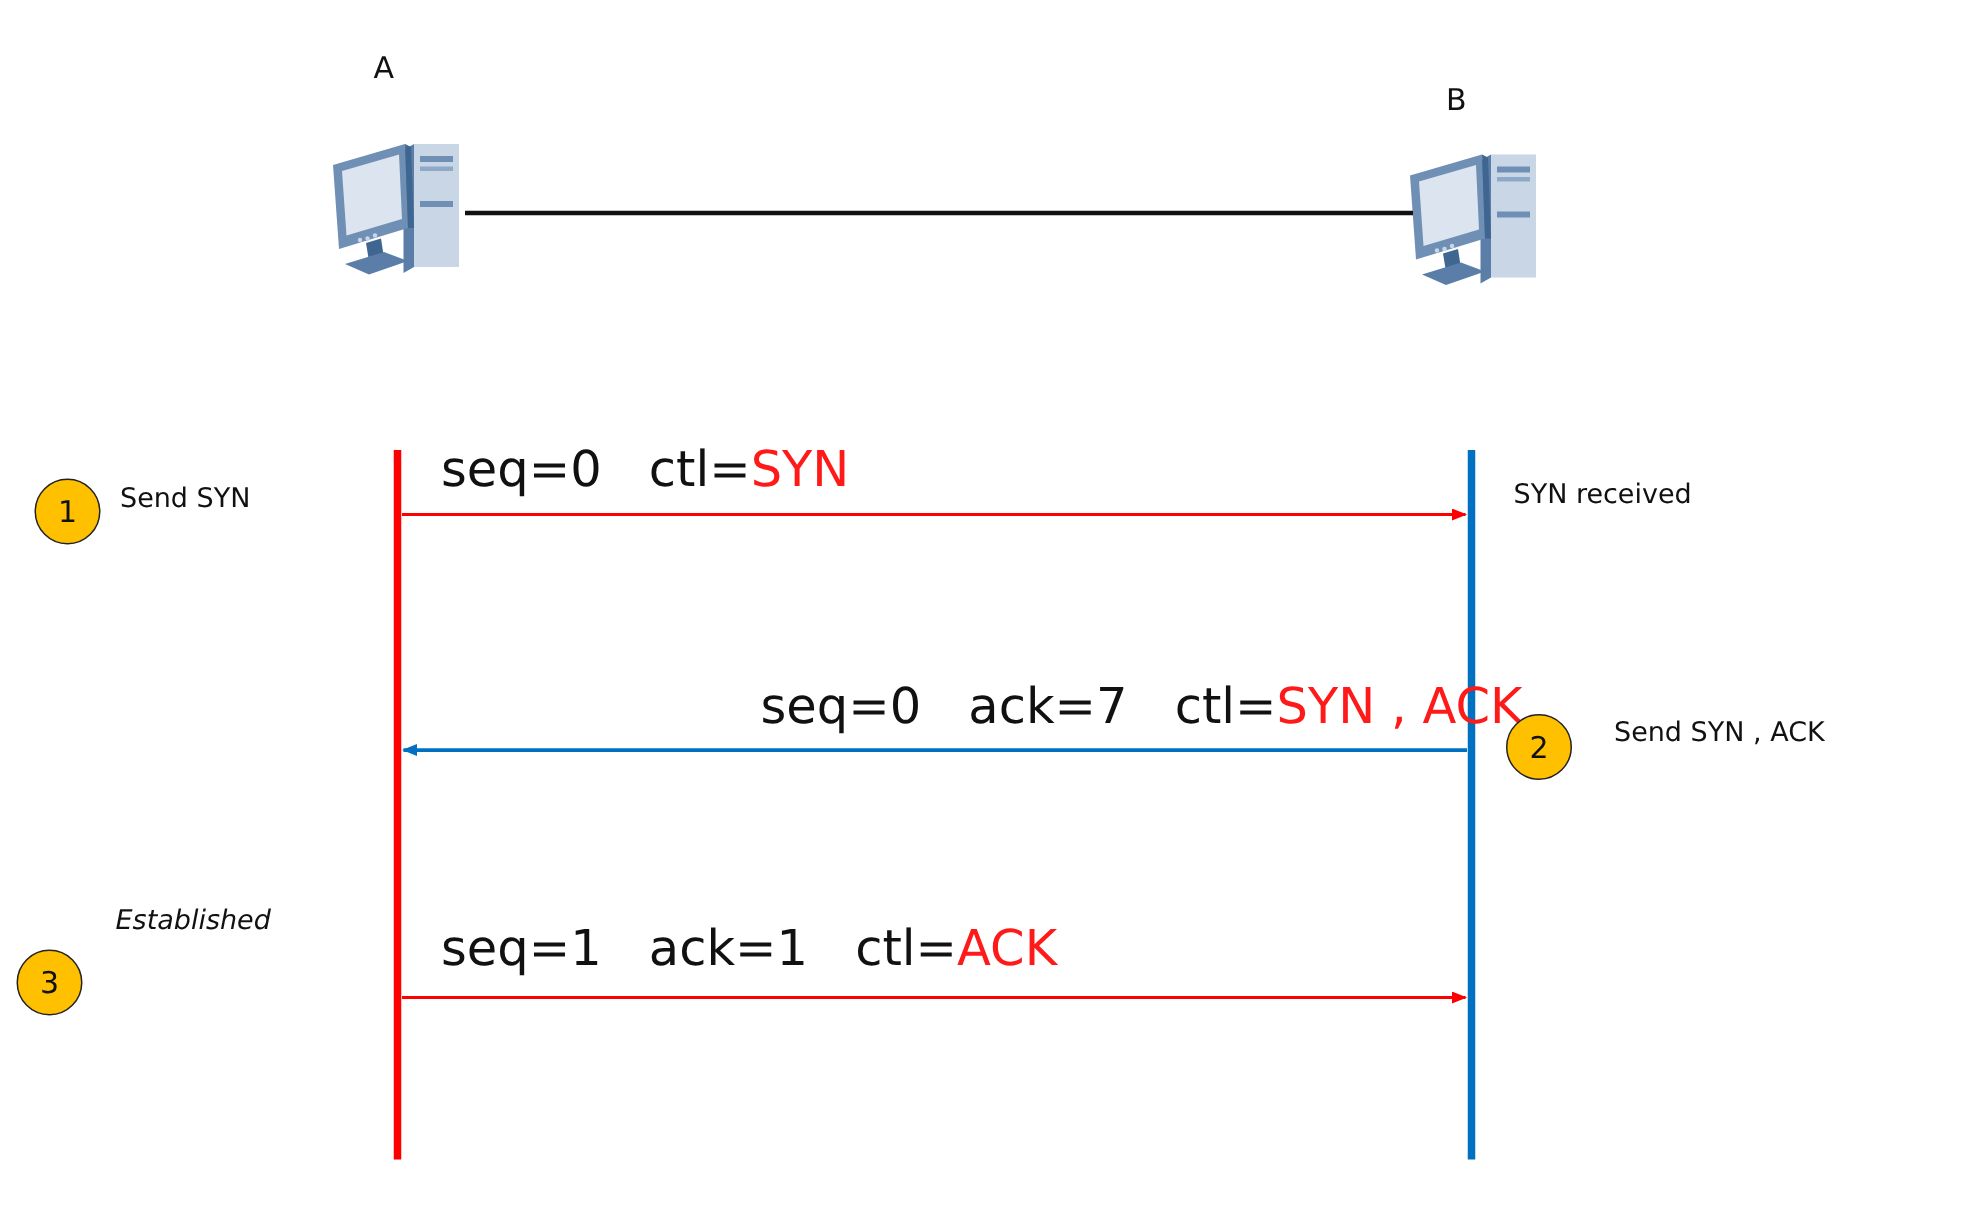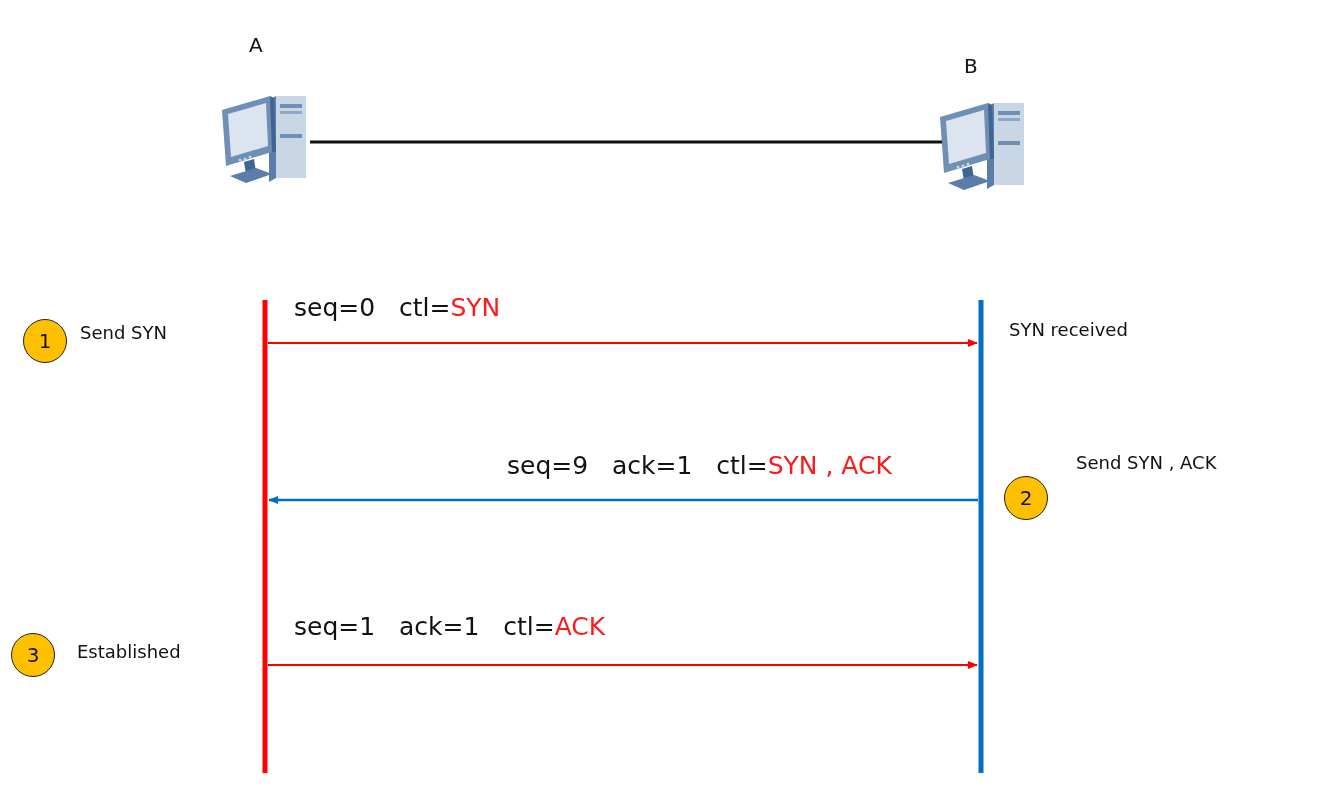--- a/index.html
+++ b/index.html
@@ -1,21 +1,21 @@
 <!DOCTYPE html>
 <html><head>
   <meta charset="utf-8">
   <style>
     html, body { margin: 0; padding: 0; background: #ffffff; }
     body { width: 1324px; height: 811px; position: relative; overflow: hidden;
            font-family: "DejaVu Sans", "Liberation Sans", sans-serif; color: #111; }
     .abs { position: absolute; }
     .host-label { font-size: 20px; color: #111; }
     .big-text { font-size: 18px; white-space: nowrap; letter-spacing: 0px; }
-    .msg-text { font-size: 25px; white-space: nowrap; }
+    .msg-text { font-size: 33px; white-space: nowrap; }
     .hl { color: #ff1a1a; }
     .badge { position: absolute; width: 44px; height: 44px; border-radius: 50%;
              border: 1.5px solid #222; box-sizing: border-box;
              display: flex; align-items: center; justify-content: center;
              font-size: 20px; color: #111; }
     svg.layer { position: absolute; left: 0; top: 0; }
   </style>
 </head>
 <body>
 
@@ -60,28 +60,28 @@
 
   <line x1="268" y1="343" x2="977" y2="343" stroke="#ff0000" stroke-width="2" marker-end="url(#arrRed)"></line>
   <line x1="978" y1="500" x2="269" y2="500" stroke="#0070c0" stroke-width="2.5" marker-end="url(#arrBlue)"></line>
   <line x1="268" y1="665" x2="977" y2="665" stroke="#ff0000" stroke-width="2" marker-end="url(#arrRed)"></line>
 </svg>
 
 <div class="abs msg-text" style="left:294px; top:293px;">
   <span style="white-space:pre;">seq=0   ctl=</span><span class="hl">SYN</span>
 </div>
 <div class="abs msg-text" style="left:507px; top:451px;">
-  <span style="white-space:pre;">seq=9   ack=1   ctl=</span><span class="hl">SYN , ACK</span>
+  <span style="white-space:pre;">seq=0   ack=7   ctl=</span><span class="hl">SYN , ACK</span>
 </div>
 <div class="abs msg-text" style="left:294px; top:612px;">
   <span style="white-space:pre;">seq=1   ack=1   ctl=</span><span class="hl">ACK</span>
 </div>
 
 <div class="badge" style="left:23px; top:319px; background:#ffc000;">1</div>
 <div class="abs big-text" style="left:80px; top:322px;">Send SYN</div>
 
 <div class="badge" style="left:1004px; top:476px; background:#ffc000;">2</div>
-<div class="abs big-text" style="left:1076px; top:452px;">Send SYN , ACK</div>
+<div class="abs big-text" style="left:1076px; top:478px;">Send SYN , ACK</div>
 
 <div class="badge" style="left:11px; top:633px; background:#ffc000;">3</div>
-<div class="abs big-text" style="left:77px; top:641px;">Established</div>
+<div class="abs big-text" style="left:77px; top:603px;font-style:italic;">Established</div>
 
 <div class="abs big-text" style="left:1009px; top:319px;">SYN received</div>
 
 </body></html>

